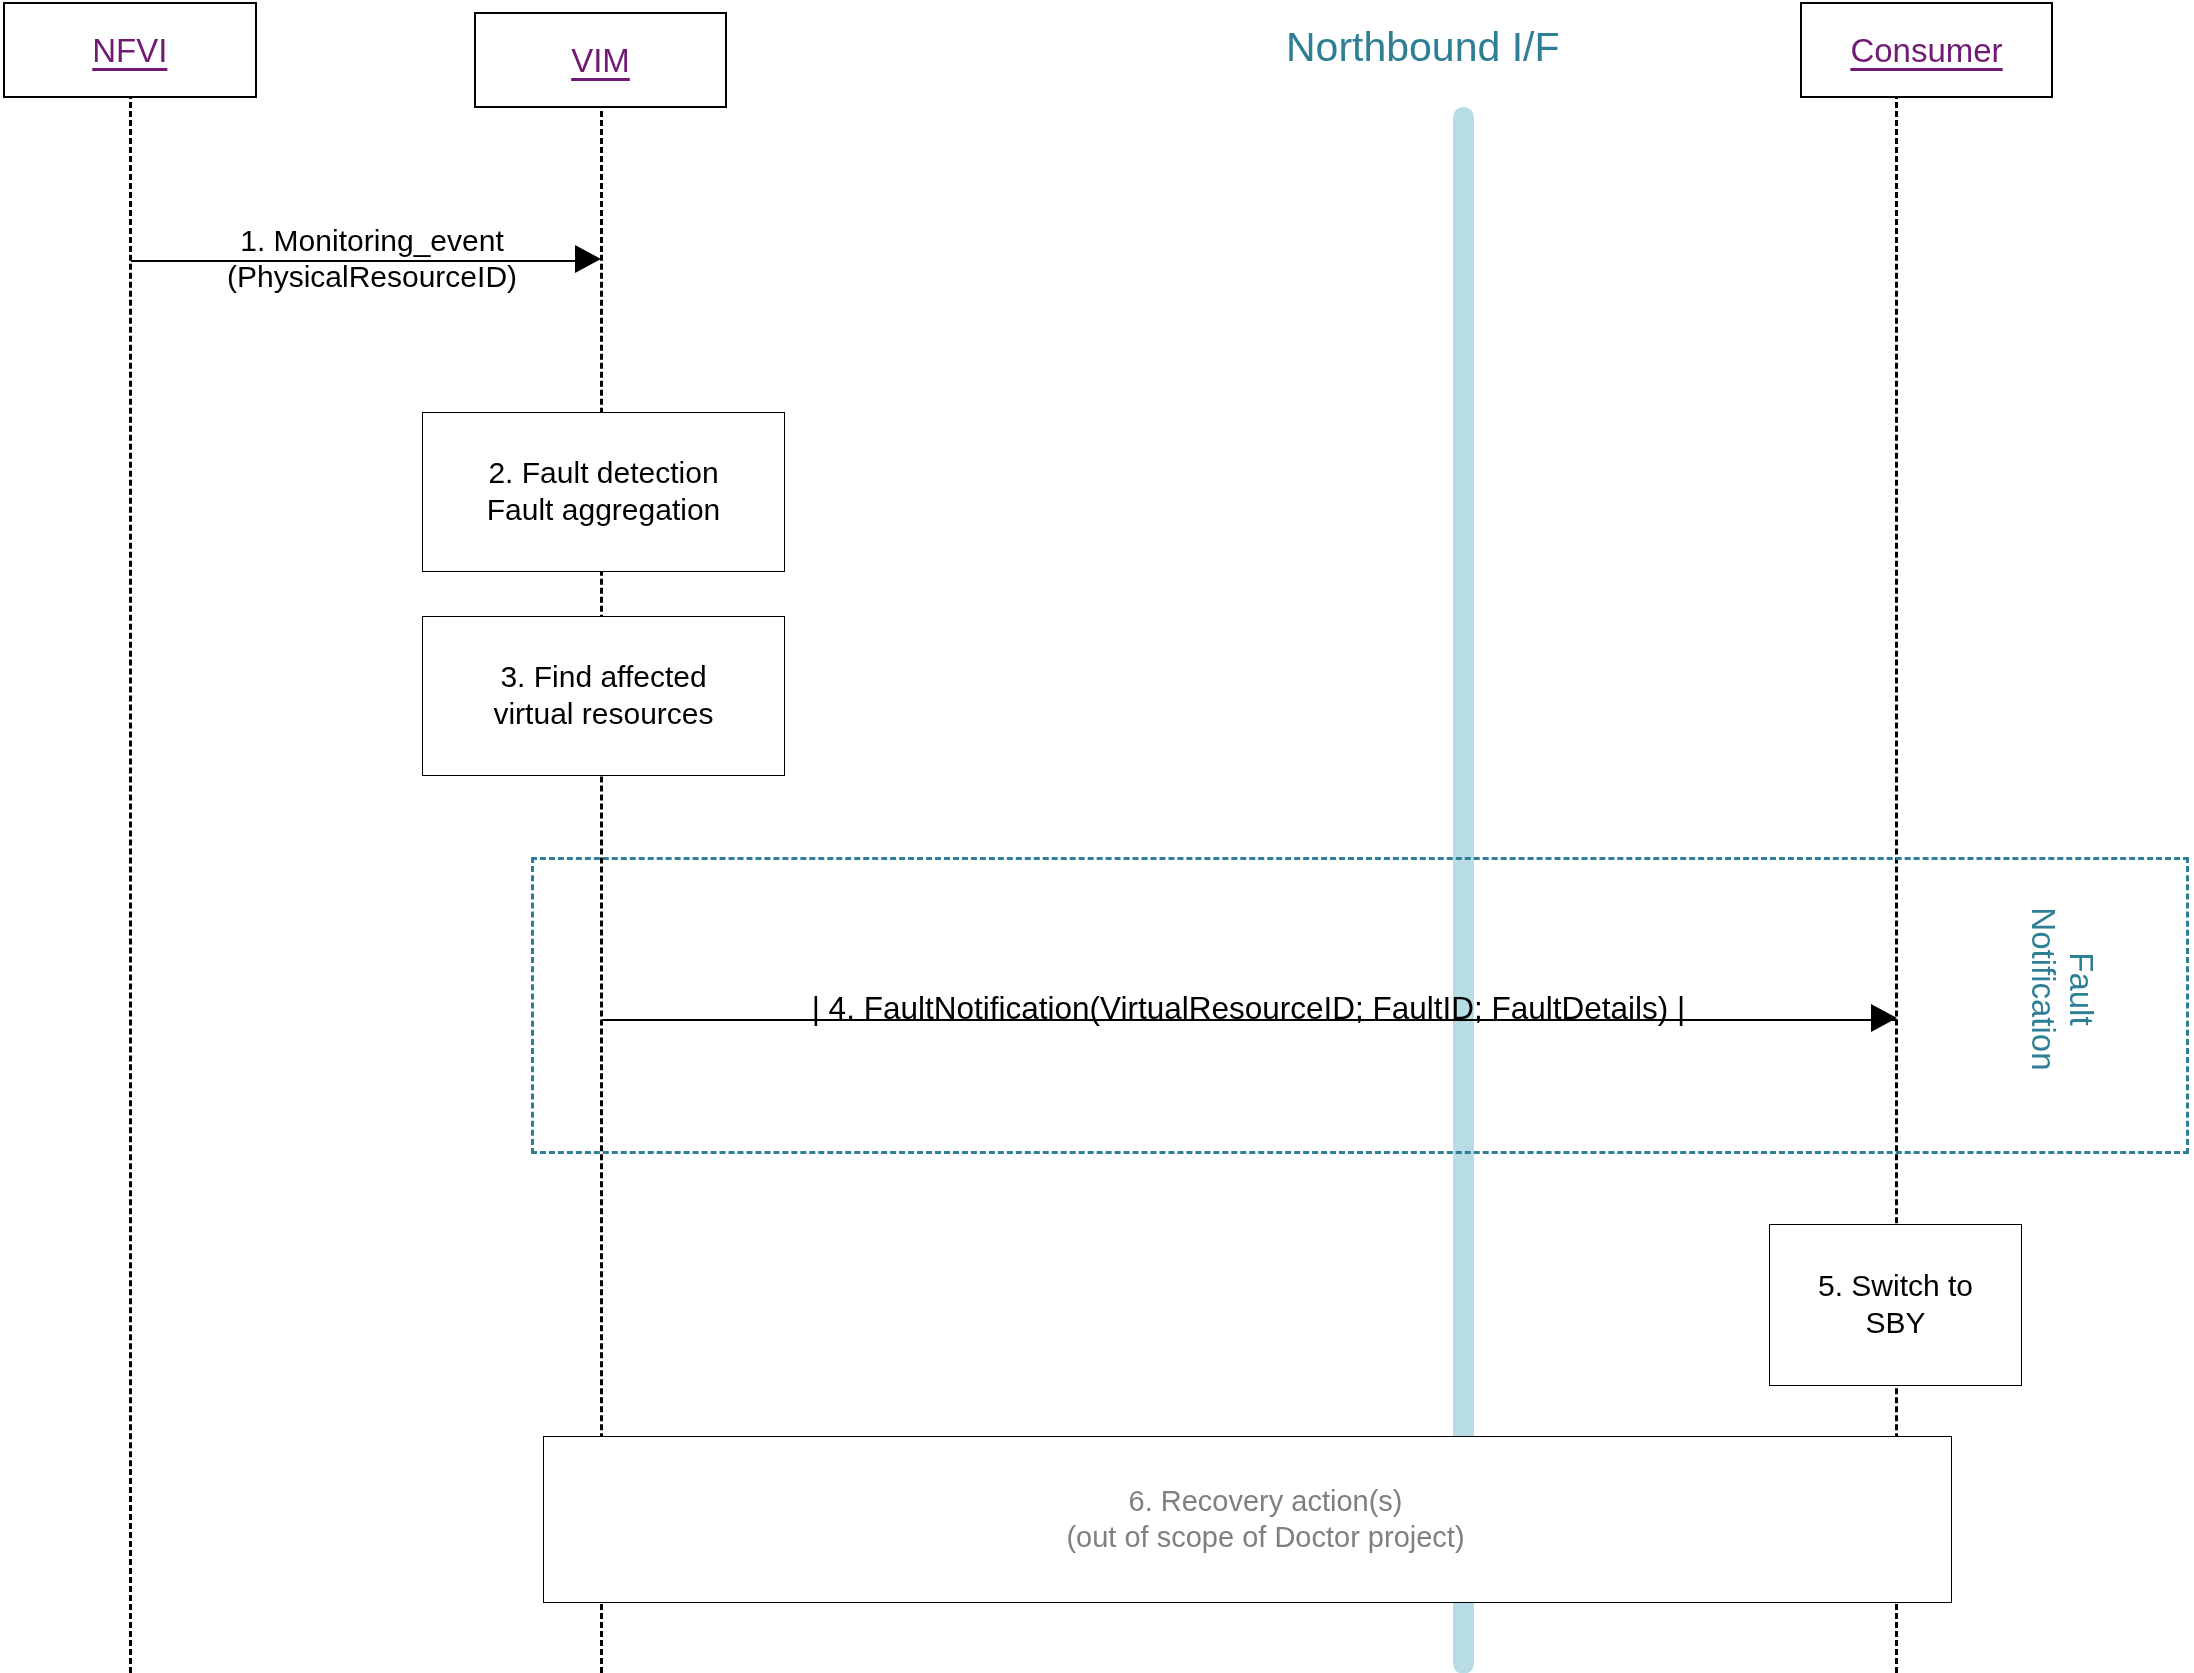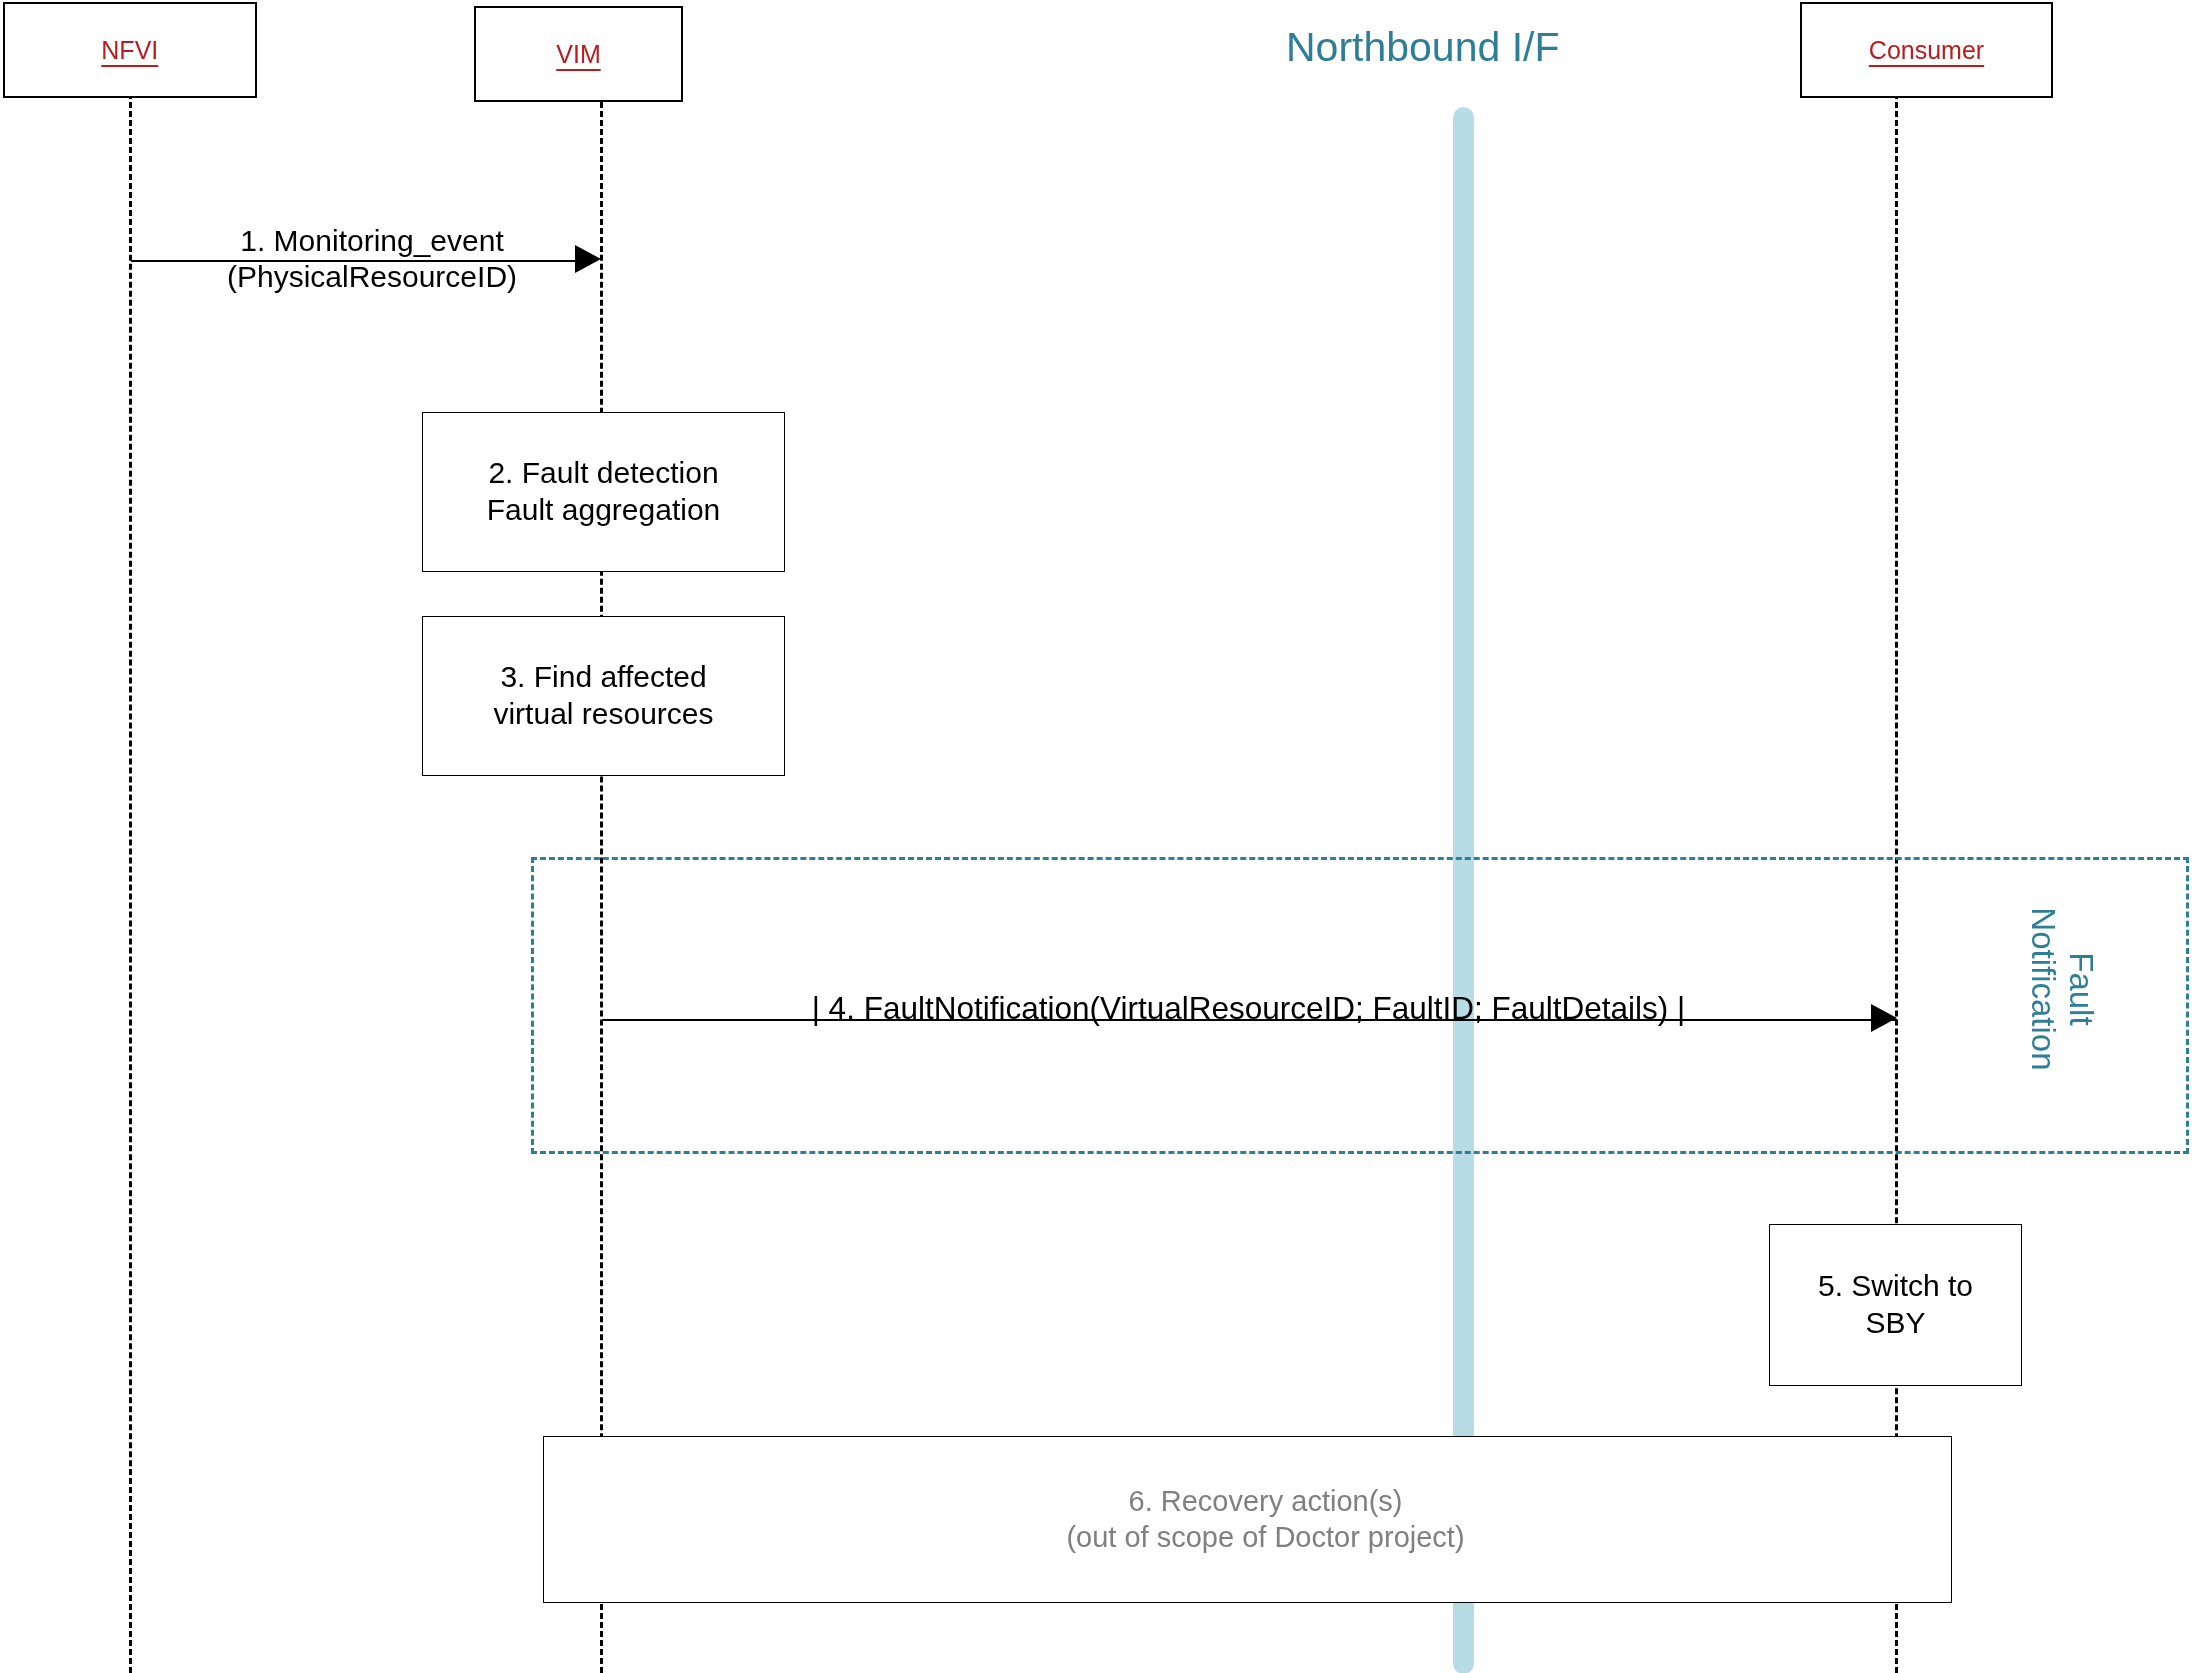--- a/index.html
+++ b/index.html
@@ -22,22 +22,22 @@
   .actor-box {
     position: absolute;
     box-sizing: border-box;
     border: 2.8px solid #000000;
     background: #ffffff;
     display: flex;
     align-items: center;
     justify-content: center;
   }
   .actor-label {
-    font-size: 25px;
-    color: #b91c1c;
+    font-size: 33px;
+    color: #701a75;
     text-decoration: underline;
     text-underline-offset: 5.6px;
     line-height: 1;
     white-space: nowrap;
   }
 
   
   .lifeline {
     position: absolute;
     width: 0;
@@ -137,21 +137,21 @@
   <div class="lifeline" style="left:600px; top:48px; height:1625px;"></div>
   <div class="lifeline" style="left:1895px; top:48px; height:1625px;"></div>
 
   <div class="nb-bar" style="left:1453px; top:107px; width:21.4px; height:1567px;"></div>
   <div class="nb-title" style="left:1286px; top:27px;">Northbound I/F</div>
 
   <div class="actor-box" style="left:2.8px; top:2.3px; width:254px; height:96px;">
     <span class="actor-label">NFVI</span>
   </div>
 
-  <div class="actor-box" style="left:474px; top:6px; width:209px; height:96px;">
+  <div class="actor-box" style="left:474px; top:12px; width:253px; height:96px;">
     <span class="actor-label">VIM</span>
   </div>
 
   <div class="actor-box" style="left:1769px; top:2.3px; width:253px; height:96px;margin-left:31px;">
     <span class="actor-label">Consumer</span>
   </div>
 
   <div class="msg-line" style="left:131px; top:260px; width:450px;"></div>
   <div class="arrow-head" style="left:575px; top:245px;"></div>
   <div class="msg-label" style="left:203px; top:223px; width:338px;">

